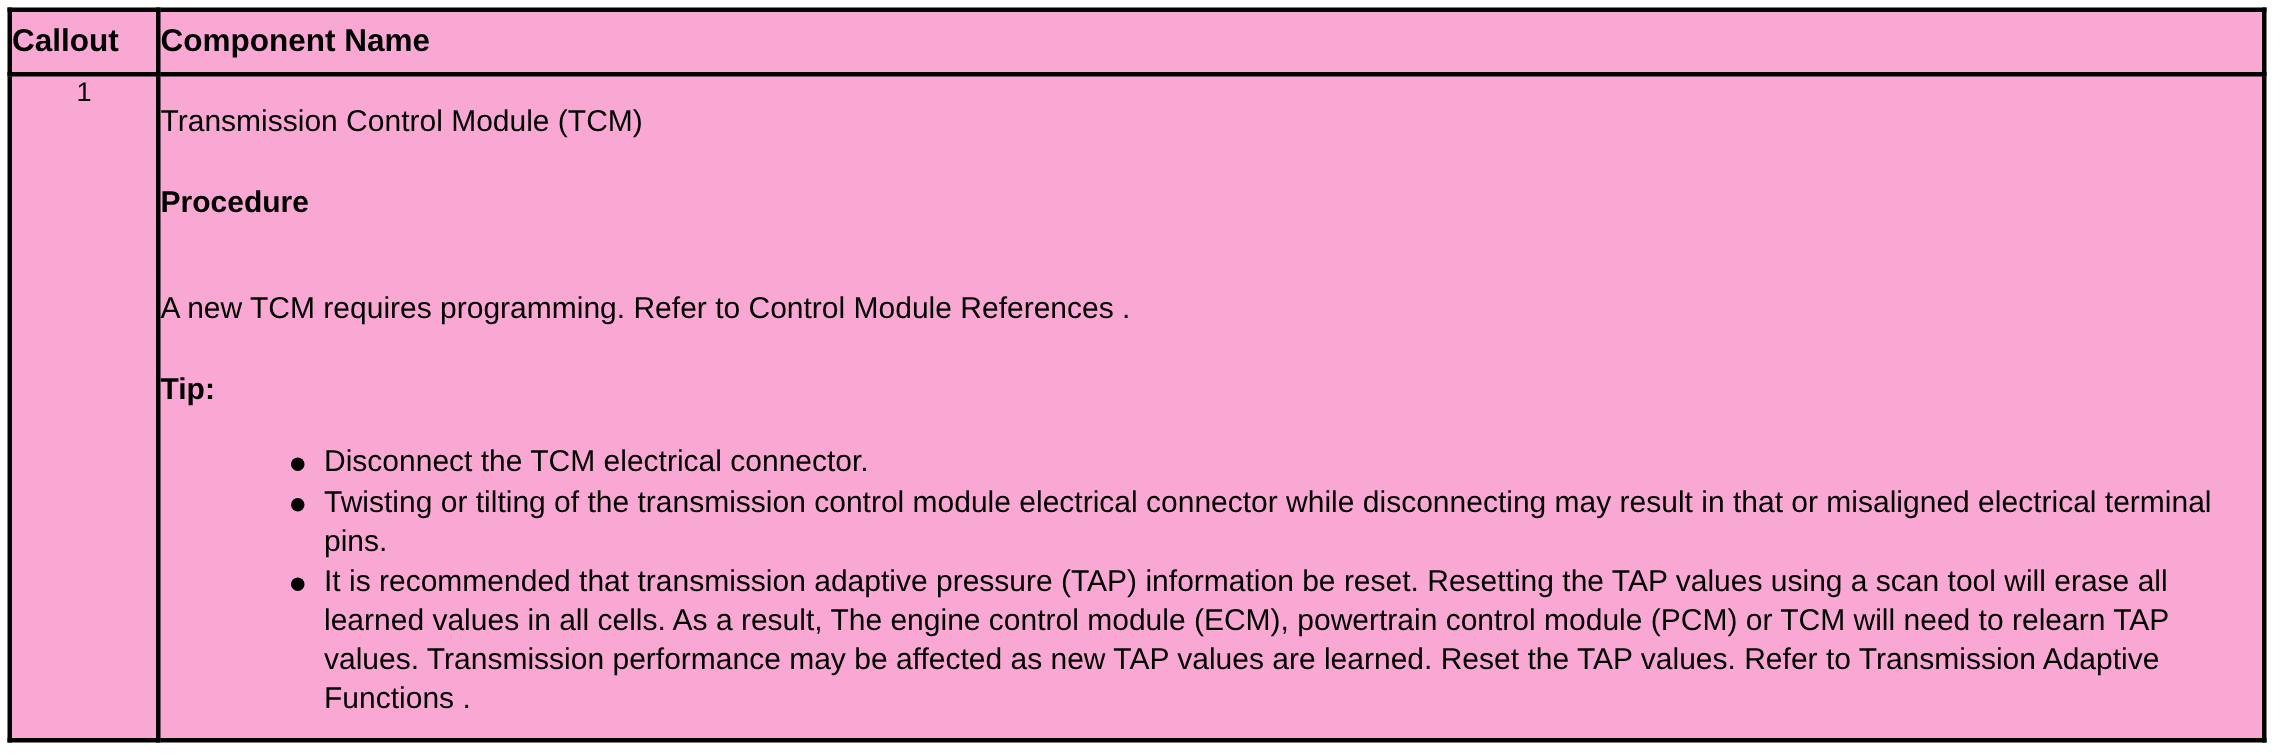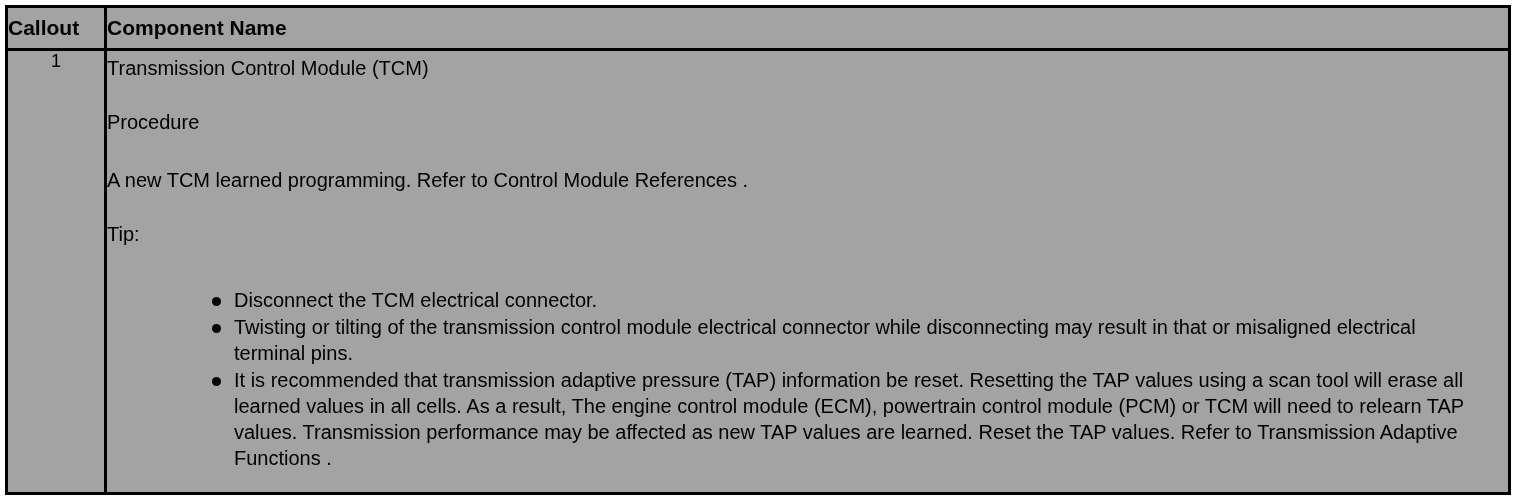--- a/index.html
+++ b/index.html
@@ -32,21 +32,21 @@
     height: 490px;
     border-collapse: collapse;
     table-layout: fixed;
     background: #ffffff;
   }
   .spec-table td,
   .spec-table th {
     border: 3px solid #000000;
     padding: 0;
     vertical-align: top;
-    background: #a3a3a3;
+    background: #f9a8d4;
   }
 
   
   .hdr-callout,
   .hdr-component {
     height: 40px;
     font-weight: bold;
     font-size: 21px;
     line-height: 40px;
     vertical-align: middle;
@@ -68,39 +68,39 @@
     vertical-align: middle;
     font-size: 18px;
   }
   .cell-component {
     padding: 11px 12px 14px 8px;
     font-size: 20px;
     line-height: 1.22;
   }
 
   .line-plain {
-    margin: 4px 0 0 0;
+    margin: 17px 0 0 0;
     font-size: 20px;
     line-height: 26px;
     white-space: nowrap;
   }
   .line-bold {
     margin: 0;
-    font-weight: normal;
+    font-weight: bold;
     font-size: 20px;
     line-height: 26px;
     white-space: nowrap;
   }
   .gap-lg { height: 28px; }
   .gap-md { height: 28px; }
   .gap-sm { height: 22px; }
 
   
   ul.tip-list {
-    margin: 18px;
+    margin: 0;
     padding: 0 0 0 87px;
     list-style: none;
   }
   ul.tip-list > li {
     position: relative;
     margin: 0 0 0 0;
     padding: 0 0 0 22px;
     font-size: 20px;
     line-height: 26px;
   }
@@ -136,21 +136,21 @@
         <td class="cell-component">
 
           <div class="line-plain">Transmission Control Module (TCM)</div>
 
           <div class="gap-lg"></div>
 
           <div class="line-bold">Procedure</div>
 
           <div class="gap-md"></div>
 
-          <div class="line-plain">A new TCM learned programming. Refer to Control Module References .</div>
+          <div class="line-plain">A new TCM requires programming. Refer to Control Module References .</div>
 
           <div class="gap-md"></div>
 
           <div class="line-bold">Tip:</div>
 
           <div class="gap-sm"></div>
 
           <ul class="tip-list">
             <li>Disconnect the TCM electrical connector.</li>
             <li>Twisting or tilting of the transmission control module electrical connector while disconnecting may result in that or misaligned electrical terminal pins.</li>

